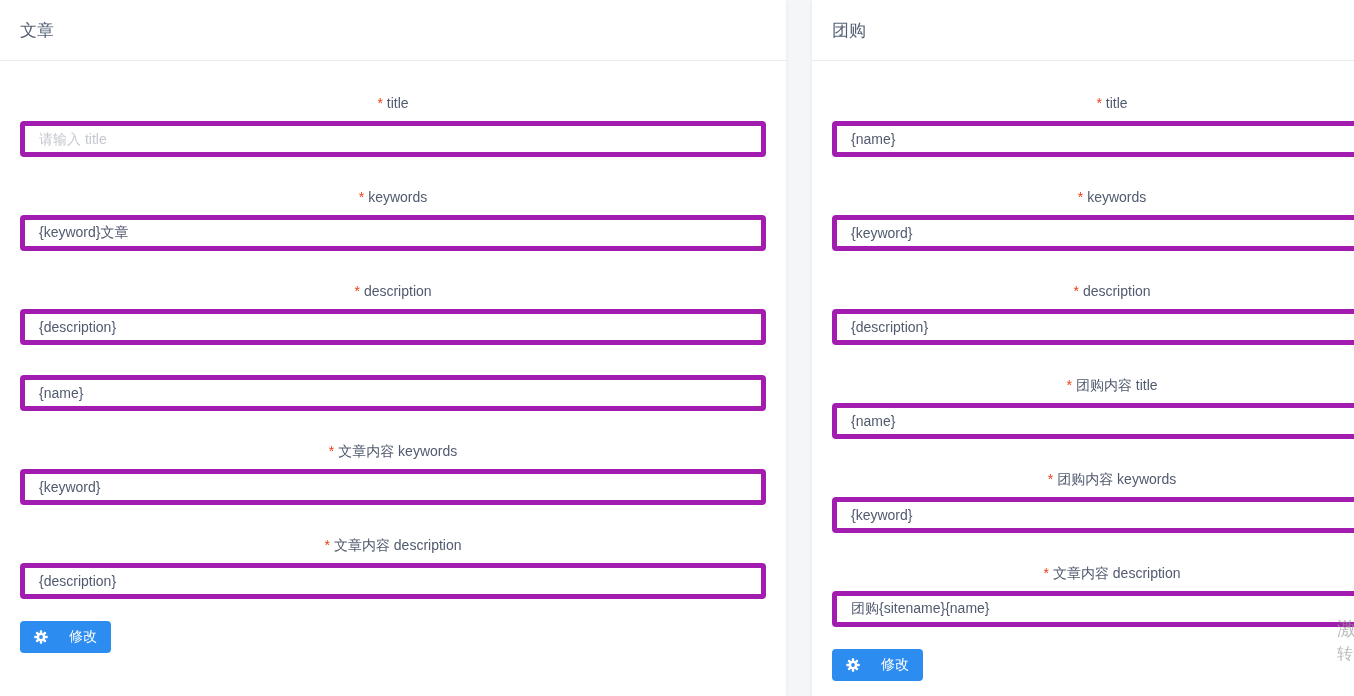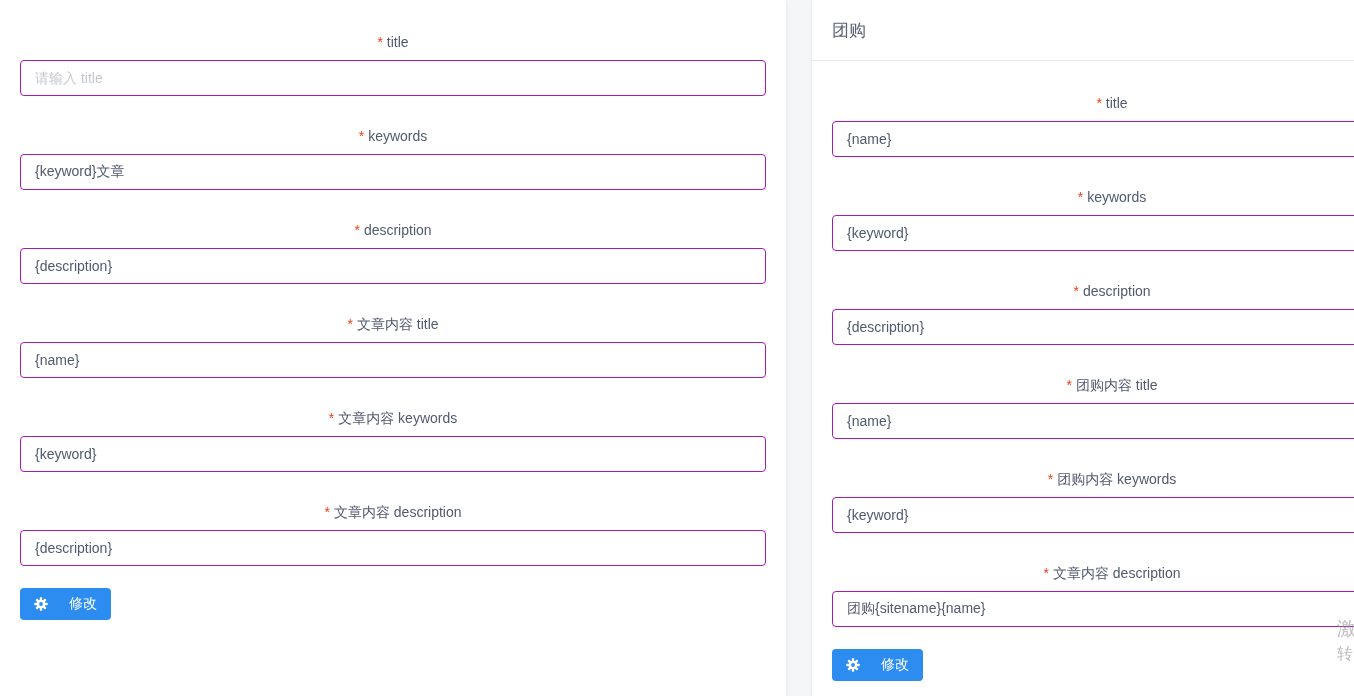--- a/index.html
+++ b/index.html
@@ -28,21 +28,21 @@
   .card-body { padding: 32px 20px 20px 20px; }
   .form-item { margin-bottom: 30px; }
   .form-label {
     height: 20px; line-height: 20px;
     margin-bottom: 8px;
     font-size: 14px; color: #515a6e; text-align: center;
   }
   .req { color: #ed4014; margin-right: 4px; font-size: 14px; }
   .form-input {
     width: 100%; height: 36px;
-    border: 1px solid #a21caf; border-radius: 4px;
+    border: 5px solid #a21caf; border-radius: 4px;
     padding: 0 14px;
     font-size: 14px; color: #515a6e;
     background: #fff; outline: none;
     font-family: "Liberation Sans", "DejaVu Sans", sans-serif;
   }
   .form-input::placeholder { color: #c5c8ce; }
   .btn-row { margin-top: -8px; }
   .btn-primary {
     display: inline-flex; align-items: center; gap: 21px;
     height: 32px; padding: 0 14px;
@@ -58,39 +58,39 @@
     white-space: nowrap; pointer-events: none;
     line-height: 1.25;
   }
   .watermark .wm1 { font-size: 19px; display: block; }
   .watermark .wm2 { font-size: 16px; display: block; margin-top: 3px; }
 </style>
 </head>
 <body>
 
 <section class="card card-left">
+  <div class="card-header">文章</div>
   <div class="card-body">
 
     <div class="form-item">
       <div class="form-label"><span class="req">*</span><span>title</span></div>
       <input class="form-input" type="text" placeholder="请输入 title" style="">
     </div>
 
     <div class="form-item">
       <div class="form-label"><span class="req">*</span><span>keywords</span></div>
       <input class="form-input" type="text" value="{keyword}文章" style="">
     </div>
 
     <div class="form-item">
       <div class="form-label"><span class="req">*</span><span>description</span></div>
       <input class="form-input" type="text" value="{description}" style="">
     </div>
 
     <div class="form-item">
-      <div class="form-label"><span class="req">*</span><span>文章内容 title</span></div>
       <input class="form-input" type="text" value="{name}" style="">
     </div>
 
     <div class="form-item">
       <div class="form-label"><span class="req">*</span><span>文章内容 keywords</span></div>
       <input class="form-input" type="text" value="{keyword}" style="">
     </div>
 
     <div class="form-item">
       <div class="form-label"><span class="req">*</span><span>文章内容 description</span></div>

